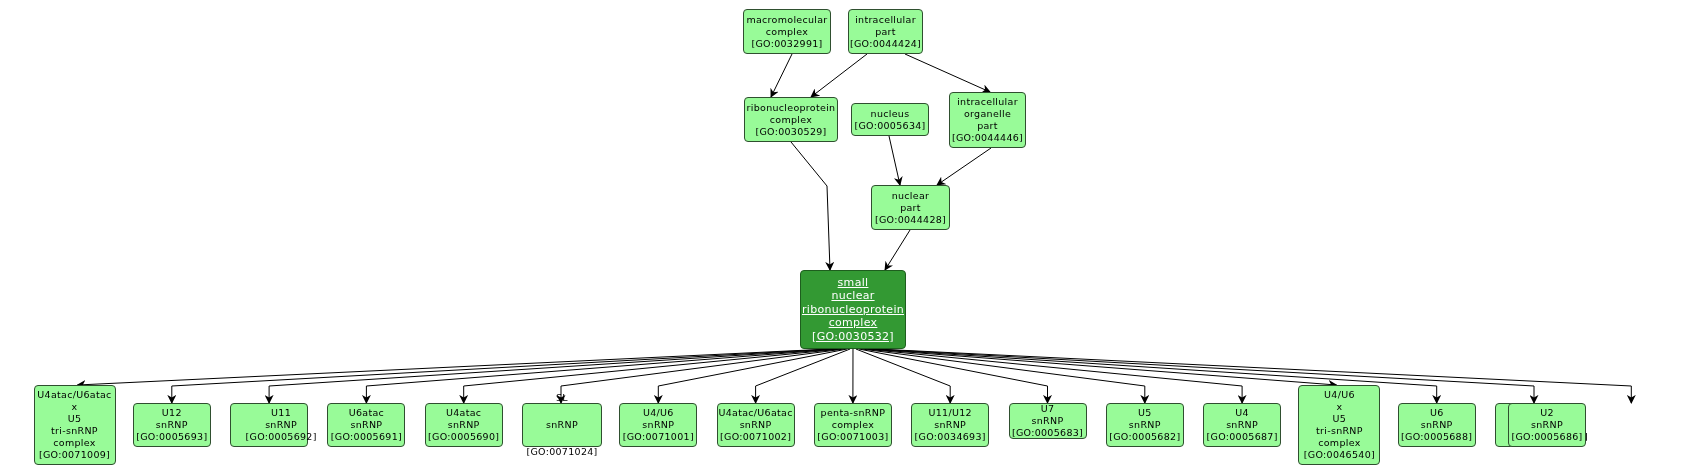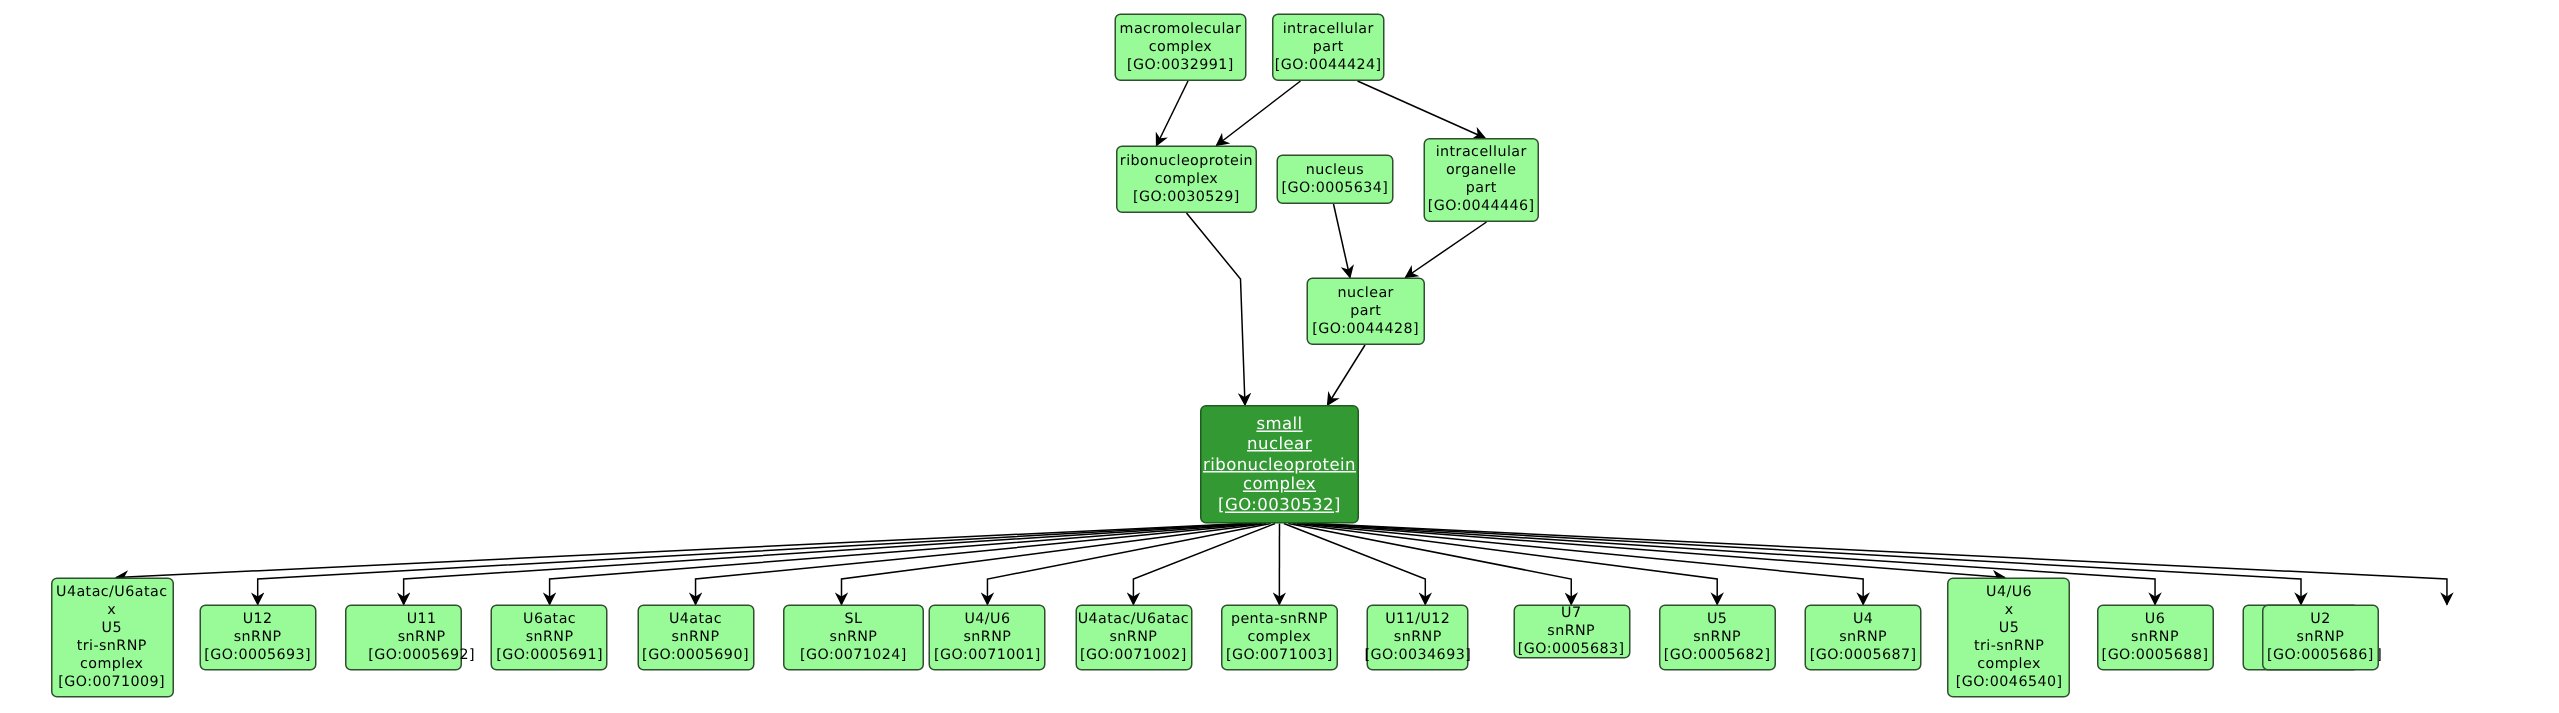--- a/index.html
+++ b/index.html
@@ -109,41 +109,41 @@
     <div class="node" style="left: 327.4px; top: 403px; width: 78px; height: 44px;">
       <span>U6atac</span>
       <span>snRNP</span>
       <span>[GO:0005691]</span>
     </div>
     <div class="node" style="left: 424.7px; top: 403px; width: 78px; height: 44px;">
       <span>U4atac</span>
       <span>snRNP</span>
       <span>[GO:0005690]</span>
     </div>
-    <div class="node" style="left: 522px; top: 403px; width: 94px; height: 44px;">
+    <div class="node" style="left: 522px; top: 403px; width: 80px; height: 44px; gap: 15px;">
       <span>SL</span>
       <span>snRNP</span>
       <span>[GO:0071024]</span>
     </div>
     <div class="node" style="left: 619.3px; top: 403px; width: 78px; height: 44px;">
       <span>U4/U6</span>
       <span>snRNP</span>
       <span>[GO:0071001]</span>
     </div>
     <div class="node" style="left: 716.6px; top: 403px; width: 78px; height: 44px;">
       <span>U4atac/U6atac</span>
       <span>snRNP</span>
       <span>[GO:0071002]</span>
     </div>
     <div class="node" style="left: 813.9px; top: 403px; width: 78px; height: 44px;">
       <span>penta-snRNP</span>
       <span>complex</span>
       <span>[GO:0071003]</span>
     </div>
-    <div class="node" style="left: 911.2px; top: 403px; width: 68px; height: 44px;">
+    <div class="node" style="left: 911.2px; top: 403px; width: 78px; height: 44px;">
       <span>U11/U12</span>
       <span>snRNP</span>
       <span>[GO:0034693]</span>
     </div>
     <div class="node" style="left: 1008.5px; top: 403px; width: 78px; height: 36px;">
       <span>U7</span>
       <span>snRNP</span>
       <span>[GO:0005683]</span>
     </div>
     <div class="node" style="left: 1105.8px; top: 403px; width: 78px; height: 44px;">

